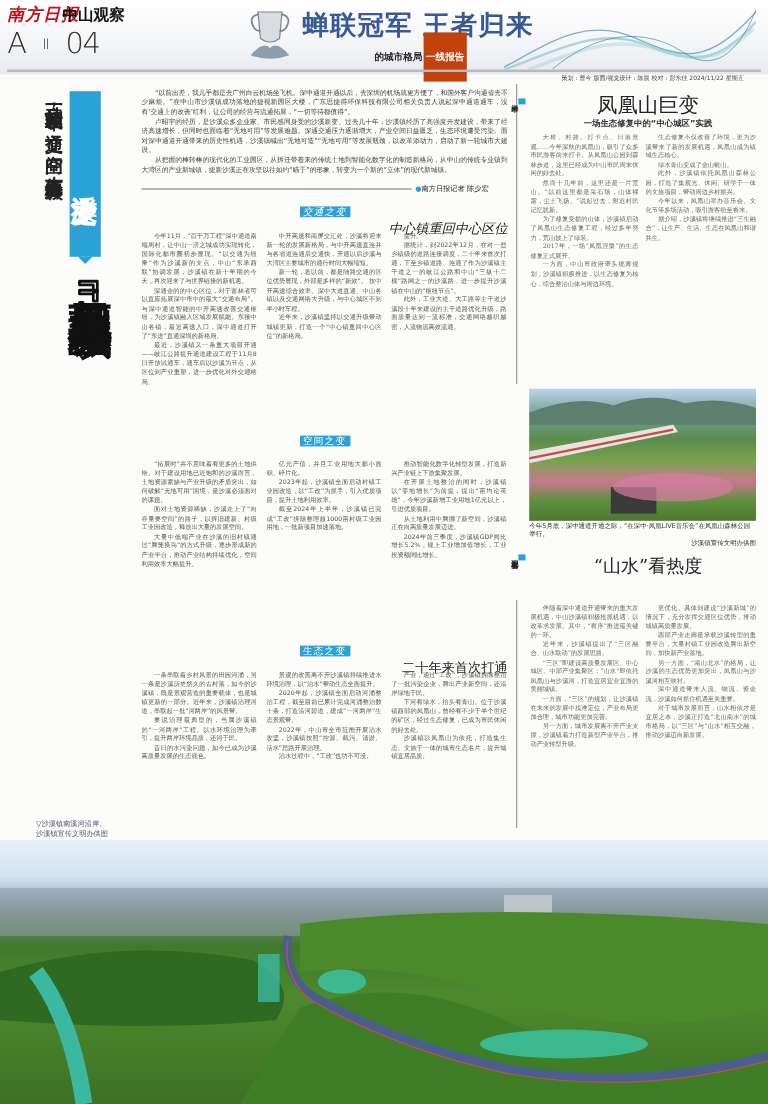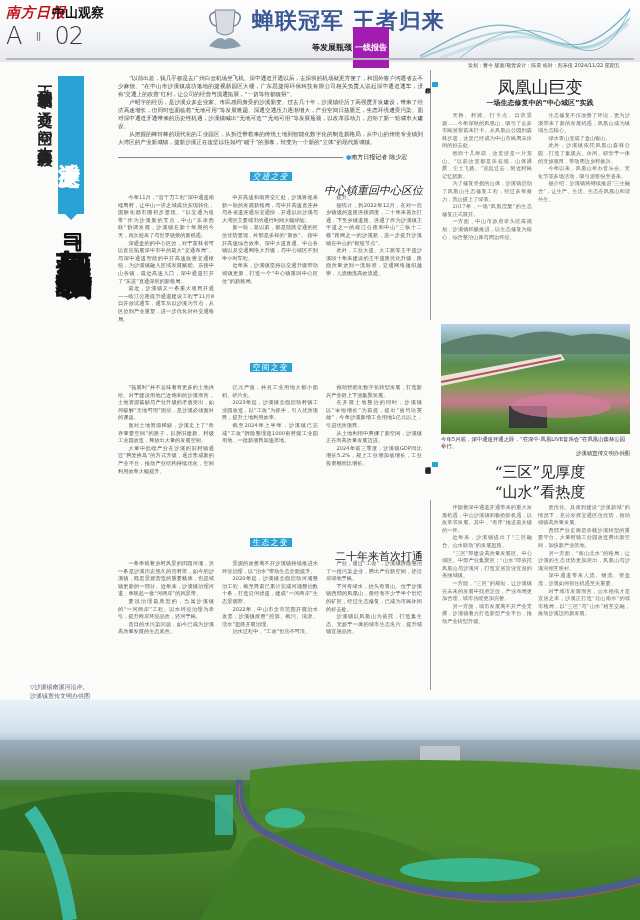--- a/index.html
+++ b/index.html
@@ -7,21 +7,21 @@
 .abs{position:absolute;}
 
 .masthead{left:0;top:0;width:640px;height:62px;background:linear-gradient(180deg,#ffffff 0%,#f4f5f7 60%,#e6e8ee 100%);}
 .paper-logo{left:6px;top:4px;font-size:14px;color:#c0121b;font-weight:bold;font-style:italic;font-family:"DejaVu Serif",serif;letter-spacing:1px;}
 .section-name{left:52px;top:4px;font-size:13px;font-weight:bold;color:#111;font-family:"DejaVu Serif",serif;}
 .page-no{left:6px;top:22px;font-size:24px;color:#333;font-family:"DejaVu Sans",sans-serif;font-weight:300;letter-spacing:-1px;}
 .page-no small{font-size:12px;vertical-align:middle;margin:0 14px;}
 .cup{left:205px;top:6px;width:40px;height:46px;}
 .banner-title{left:252px;top:6px;font-size:22px;font-weight:bold;color:#3a5896;font-family:"DejaVu Sans",sans-serif;letter-spacing:1px;}
 .banner-sub{left:312px;top:42px;font-size:8px;color:#222;font-family:"DejaVu Sans",sans-serif;font-weight:bold;}
-.banner-sub span{background:#a21caf;color:#fff;padding:16px 2px;margin-left:1px;}
+.banner-sub span{background:#c2410c;color:#fff;padding:16px 2px;margin-left:1px;}
 .waves{left:420px;top:4px;width:210px;height:54px;}
 .masthead-rule{left:6px;top:58px;width:628px;height:2px;background:#b7b9c0;}
 .credits{left:468px;top:62px;font-size:5px;color:#444;font-family:"DejaVu Sans",sans-serif;white-space:nowrap;}
 
 .tag-block{left:58px;top:76px;width:26px;height:138px;background:#2aa2d6;color:#fff;font-size:22px;font-weight:bold;line-height:28px;text-align:center;writing-mode:vertical-rl;font-family:"DejaVu Serif",serif;padding-top:2px;}
 .tag-arrow{left:65px;top:214px;width:0;height:0;border-left:6px solid transparent;border-right:6px solid transparent;border-top:6px solid #2aa2d6;}
 .kicker{left:36px;top:76px;writing-mode:vertical-rl;font-size:15px;line-height:18px;color:#222;font-weight:bold;font-family:"DejaVu Serif",serif;letter-spacing:1px;height:300px;}
 .headline{left:55px;top:222px;writing-mode:vertical-rl;font-size:36px;line-height:40px;font-weight:bold;color:#111;font-family:"DejaVu Serif",serif;letter-spacing:1px;height:440px;}
 .left-caption{left:30px;top:682px;font-size:6px;color:#557;line-height:9px;font-family:"DejaVu Sans",sans-serif;}
 
@@ -49,29 +49,29 @@
 .right-rule2{left:430px;top:500px;width:1px;height:190px;background:#999;}
 
 .photo-bottom{left:0;top:700px;width:640px;height:220px;overflow:hidden;background:linear-gradient(180deg,#e9f1f8 0%,#d3e2ef 14%,#9fb3c7 22%,#7d8f86 28%,#3f7a2c 40%,#4d8a2e 60%,#3c7024 100%);}
 </style>
 </head>
 <body>
 
 <div class="abs masthead"></div>
 <div class="abs paper-logo">南方日报</div>
 <div class="abs section-name">中山观察</div>
-<div class="abs page-no"><span>A</span><small>II</small><span>02</span></div>
+<div class="abs page-no"><span>A</span><small>II</small><span>04</span></div>
 <svg class="abs cup" viewBox="0 0 40 46">
   <path d="M10 4 H30 L28 26 Q20 32 12 26 Z" fill="#d9dde3" stroke="#7c8593" stroke-width="1"></path>
   <path d="M10 6 Q2 8 6 16 Q8 20 12 20" fill="none" stroke="#7c8593" stroke-width="1.5"></path>
   <path d="M30 6 Q38 8 34 16 Q32 20 28 20" fill="none" stroke="#7c8593" stroke-width="1.5"></path>
   <path d="M4 40 Q14 28 20 34 Q26 28 36 40 Q20 46 4 40Z" fill="#5f7a8f" opacity="0.7"></path>
 </svg>
 <div class="abs banner-title">蝉联冠军 王者归来</div>
-<div class="abs banner-sub"><span style="background:none;color:#222;padding:0;margin:0;">等发展瓶颈</span><span>一线报告</span></div>
+<div class="abs banner-sub"><span style="background:none;color:#222;padding:0;margin:0;">的城市格局</span><span>一线报告</span></div>
 <svg class="abs waves" viewBox="0 0 210 54">
   <path d="M0 52 C40 30 70 10 110 28 S170 50 210 6" fill="none" stroke="#5aa3b8" stroke-width="1.2" opacity="0.8"></path>
   <path d="M0 54 C50 36 80 18 120 34 S180 48 210 14" fill="none" stroke="#7fc0cf" stroke-width="2" opacity="0.6"></path>
   <path d="M20 54 C60 40 90 24 130 38 S185 40 208 20" fill="none" stroke="#a7d5de" stroke-width="3" opacity="0.5"></path>
   <path d="M40 54 C80 20 120 20 150 40 S200 30 210 4" fill="none" stroke="#3c8aa2" stroke-width="0.8" opacity="0.7"></path>
 </svg>
 <div class="abs masthead-rule"></div>
 <div class="abs credits">策划：曹今   版面/视觉设计：陈晨   校对：彭东佳   2024/11/22   星期五</div>
 
 <div class="abs kicker">启动新一轮改革，交通、空间、生态全面升级</div>
@@ -178,21 +178,20 @@
     <ellipse cx="120" cy="82" rx="50" ry="12" fill="#d67ea0" opacity="0.7"></ellipse>
   </svg>
 </div>
 <div class="abs photo-caption">
   <span>今年5月底，深中通道开通之际，“在深中·凤凰LIVE音乐会”在凤凰山森林公园举行。</span>
   <span class="credit">沙溪镇宣传文明办供图</span>
 </div>
 
 <div class="abs right-side-tag" style="top:462px;"><b></b><span>记者观察</span></div>
 <div class="abs r2-title">
-  <div>“三区”见厚度</div>
   <div>“山水”看热度</div>
 </div>
 <div class="abs right-rule2"></div>
 <div class="abs rtxt" style="left:442px;top:504px;width:90px;height:192px;">
   <p>伴随着深中通道开通带来的重大发展机遇，中山沙溪镇积极抢抓机遇，以改革求发展。其中，“有序”推进最关键的一环。</p>
   <p>近年来，沙溪镇提出了“三区融合、山水联动”的发展思路。</p>
   <p>“三区”即建设高质量发展区、中心城区、中部产业集聚区；“山水”即依托凤凰山与沙溪河，打造宜居宜业宜游的美丽城镇。</p>
   <p>一方面，“三区”的规划，让沙溪镇在未来的发展中找准定位，产业布局更加合理，城市功能更加完善。</p>
   <p>另一方面，城市发展离不开产业支撑，沙溪镇着力打造新型产业平台，推动产业转型升级。</p>
 </div>

